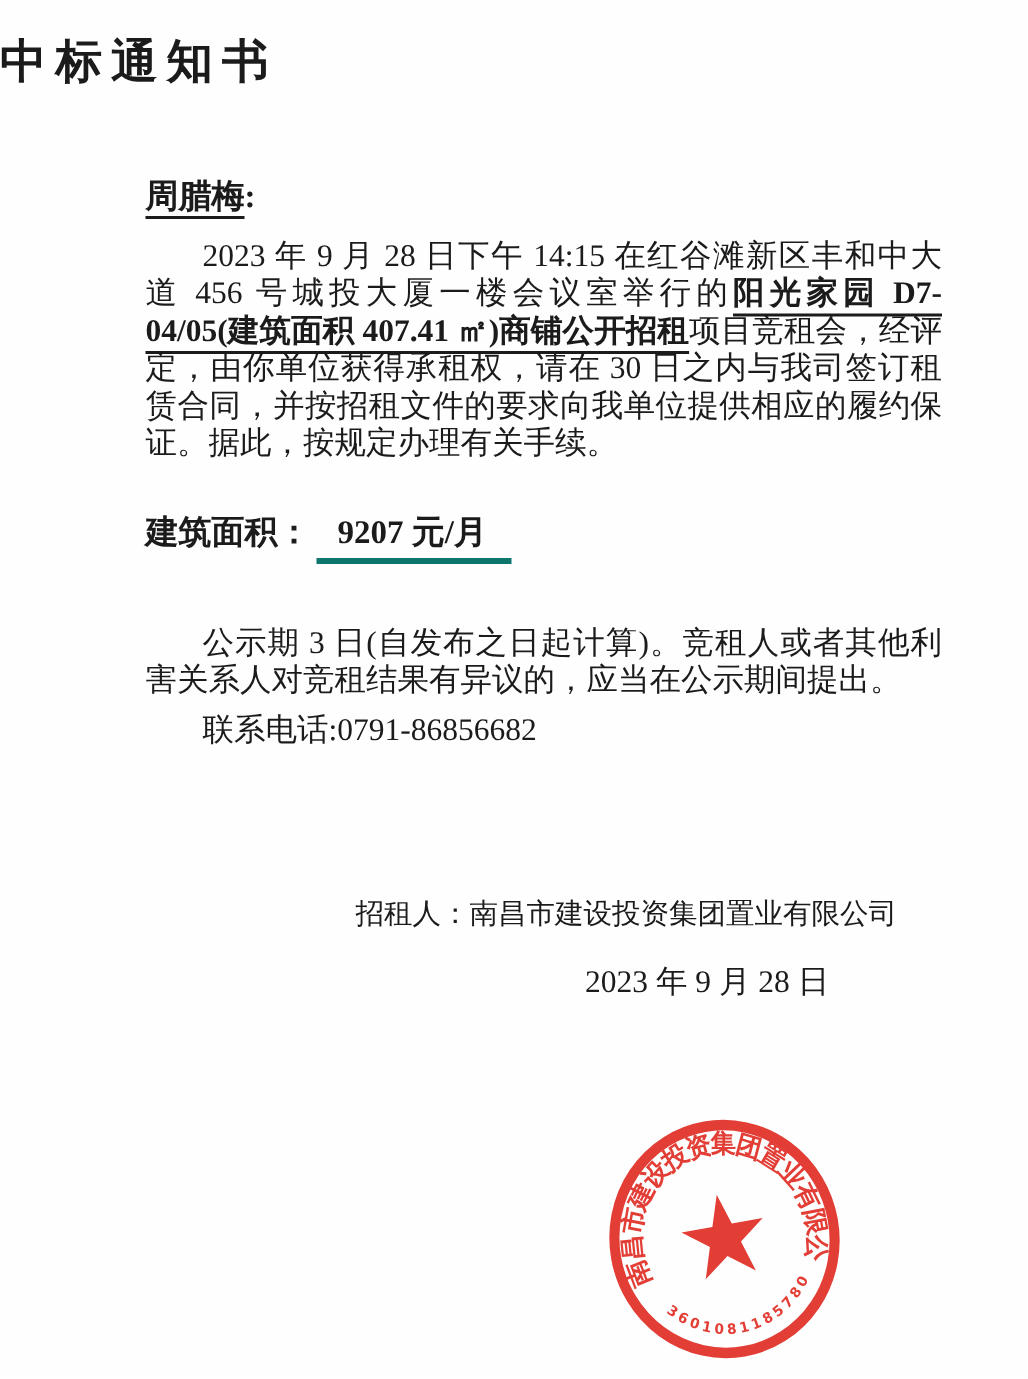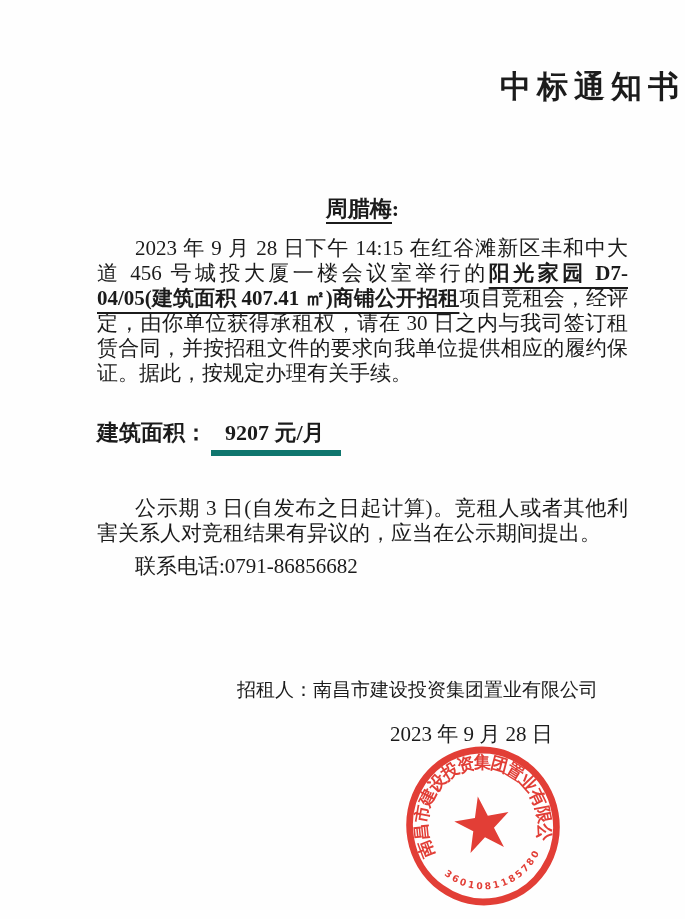--- a/index.html
+++ b/index.html
@@ -5,43 +5,43 @@
   html,body { margin:0; padding:0; background:#ffffff; }
   .page {
     position:relative;
     width:685px; height:919px;
     background:#fefefe;
     overflow:hidden;
     font-family:"Liberation Serif","DejaVu Serif",serif;
     color:#1b1b1b;
   }
   .title {
-    margin:0; padding-top:66px;
-    text-align:right;
+    margin:0; padding-top:20px;
+    text-align:left;
     font-size:31px; font-weight:700;
     letter-spacing:6px;
   }
   .content { margin-left:97px; margin-right:57px; }
-  .recipient { margin-top:86px; font-size:22px; font-weight:700;text-align:center; }
+  .recipient { margin-top:54px; font-size:22px; font-weight:700; }
   .recipient .name { border-bottom:2px solid #1b1b1b; padding-bottom:1px; }
   .para {
     margin:0; font-size:21px; line-height:25px;
     text-align:justify; text-indent:38px;
   }
   .para1 { margin-top:12px; }
   .highlight {
     font-weight:700;
     text-decoration:underline;
     text-decoration-thickness:2px;
     text-underline-offset:7px;
   }
   .result { margin-top:32px; font-size:22px; font-weight:700; }
   .result .value {
     display:inline-block;
-    border-bottom:6px solid #0f766e;
+    border-bottom:4px solid #0f766e;
     padding:0 16px 2px 14px;
     margin-left:4px;
   }
   .announce { margin-top:40px; }
   .contact-line { font-size:21px; line-height:40px; padding-left:38px; }
   .signature { margin-top:84px; font-size:19px; line-height:40px; padding-left:140px; }
   .sign-date { font-size:21px; line-height:40px; padding-left:293px; margin-top:4px; }
   .seal {
     position:absolute;
     left:401px; top:741px;

